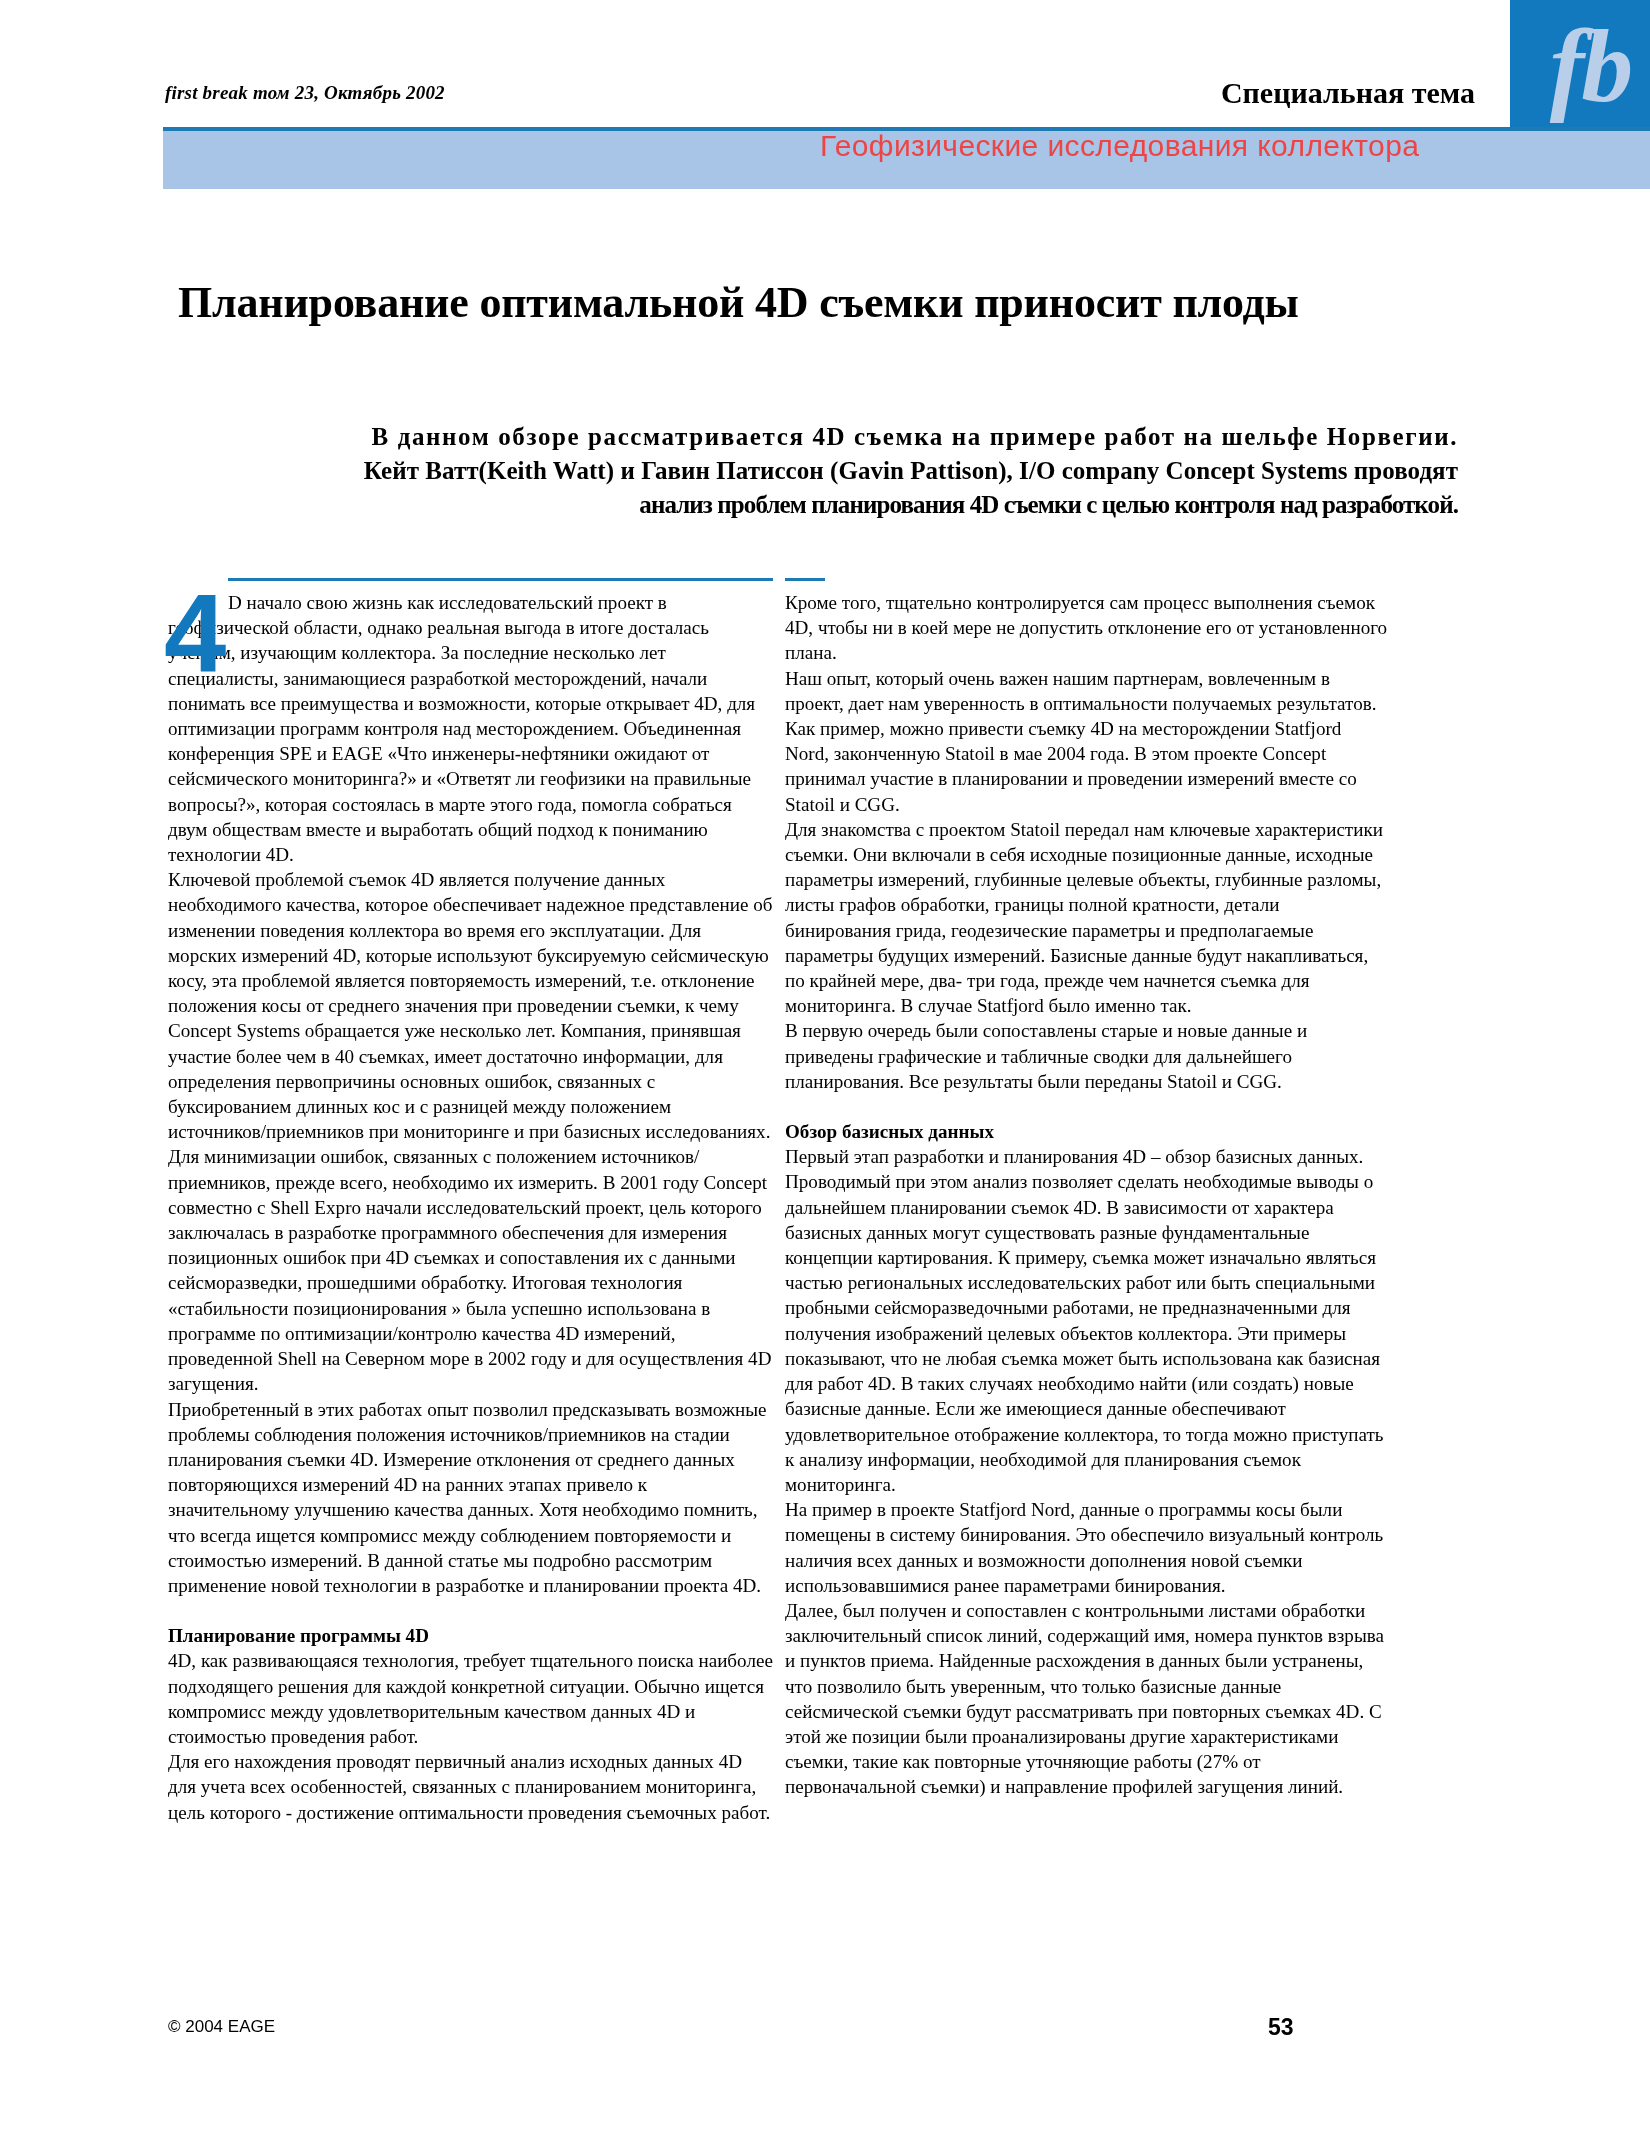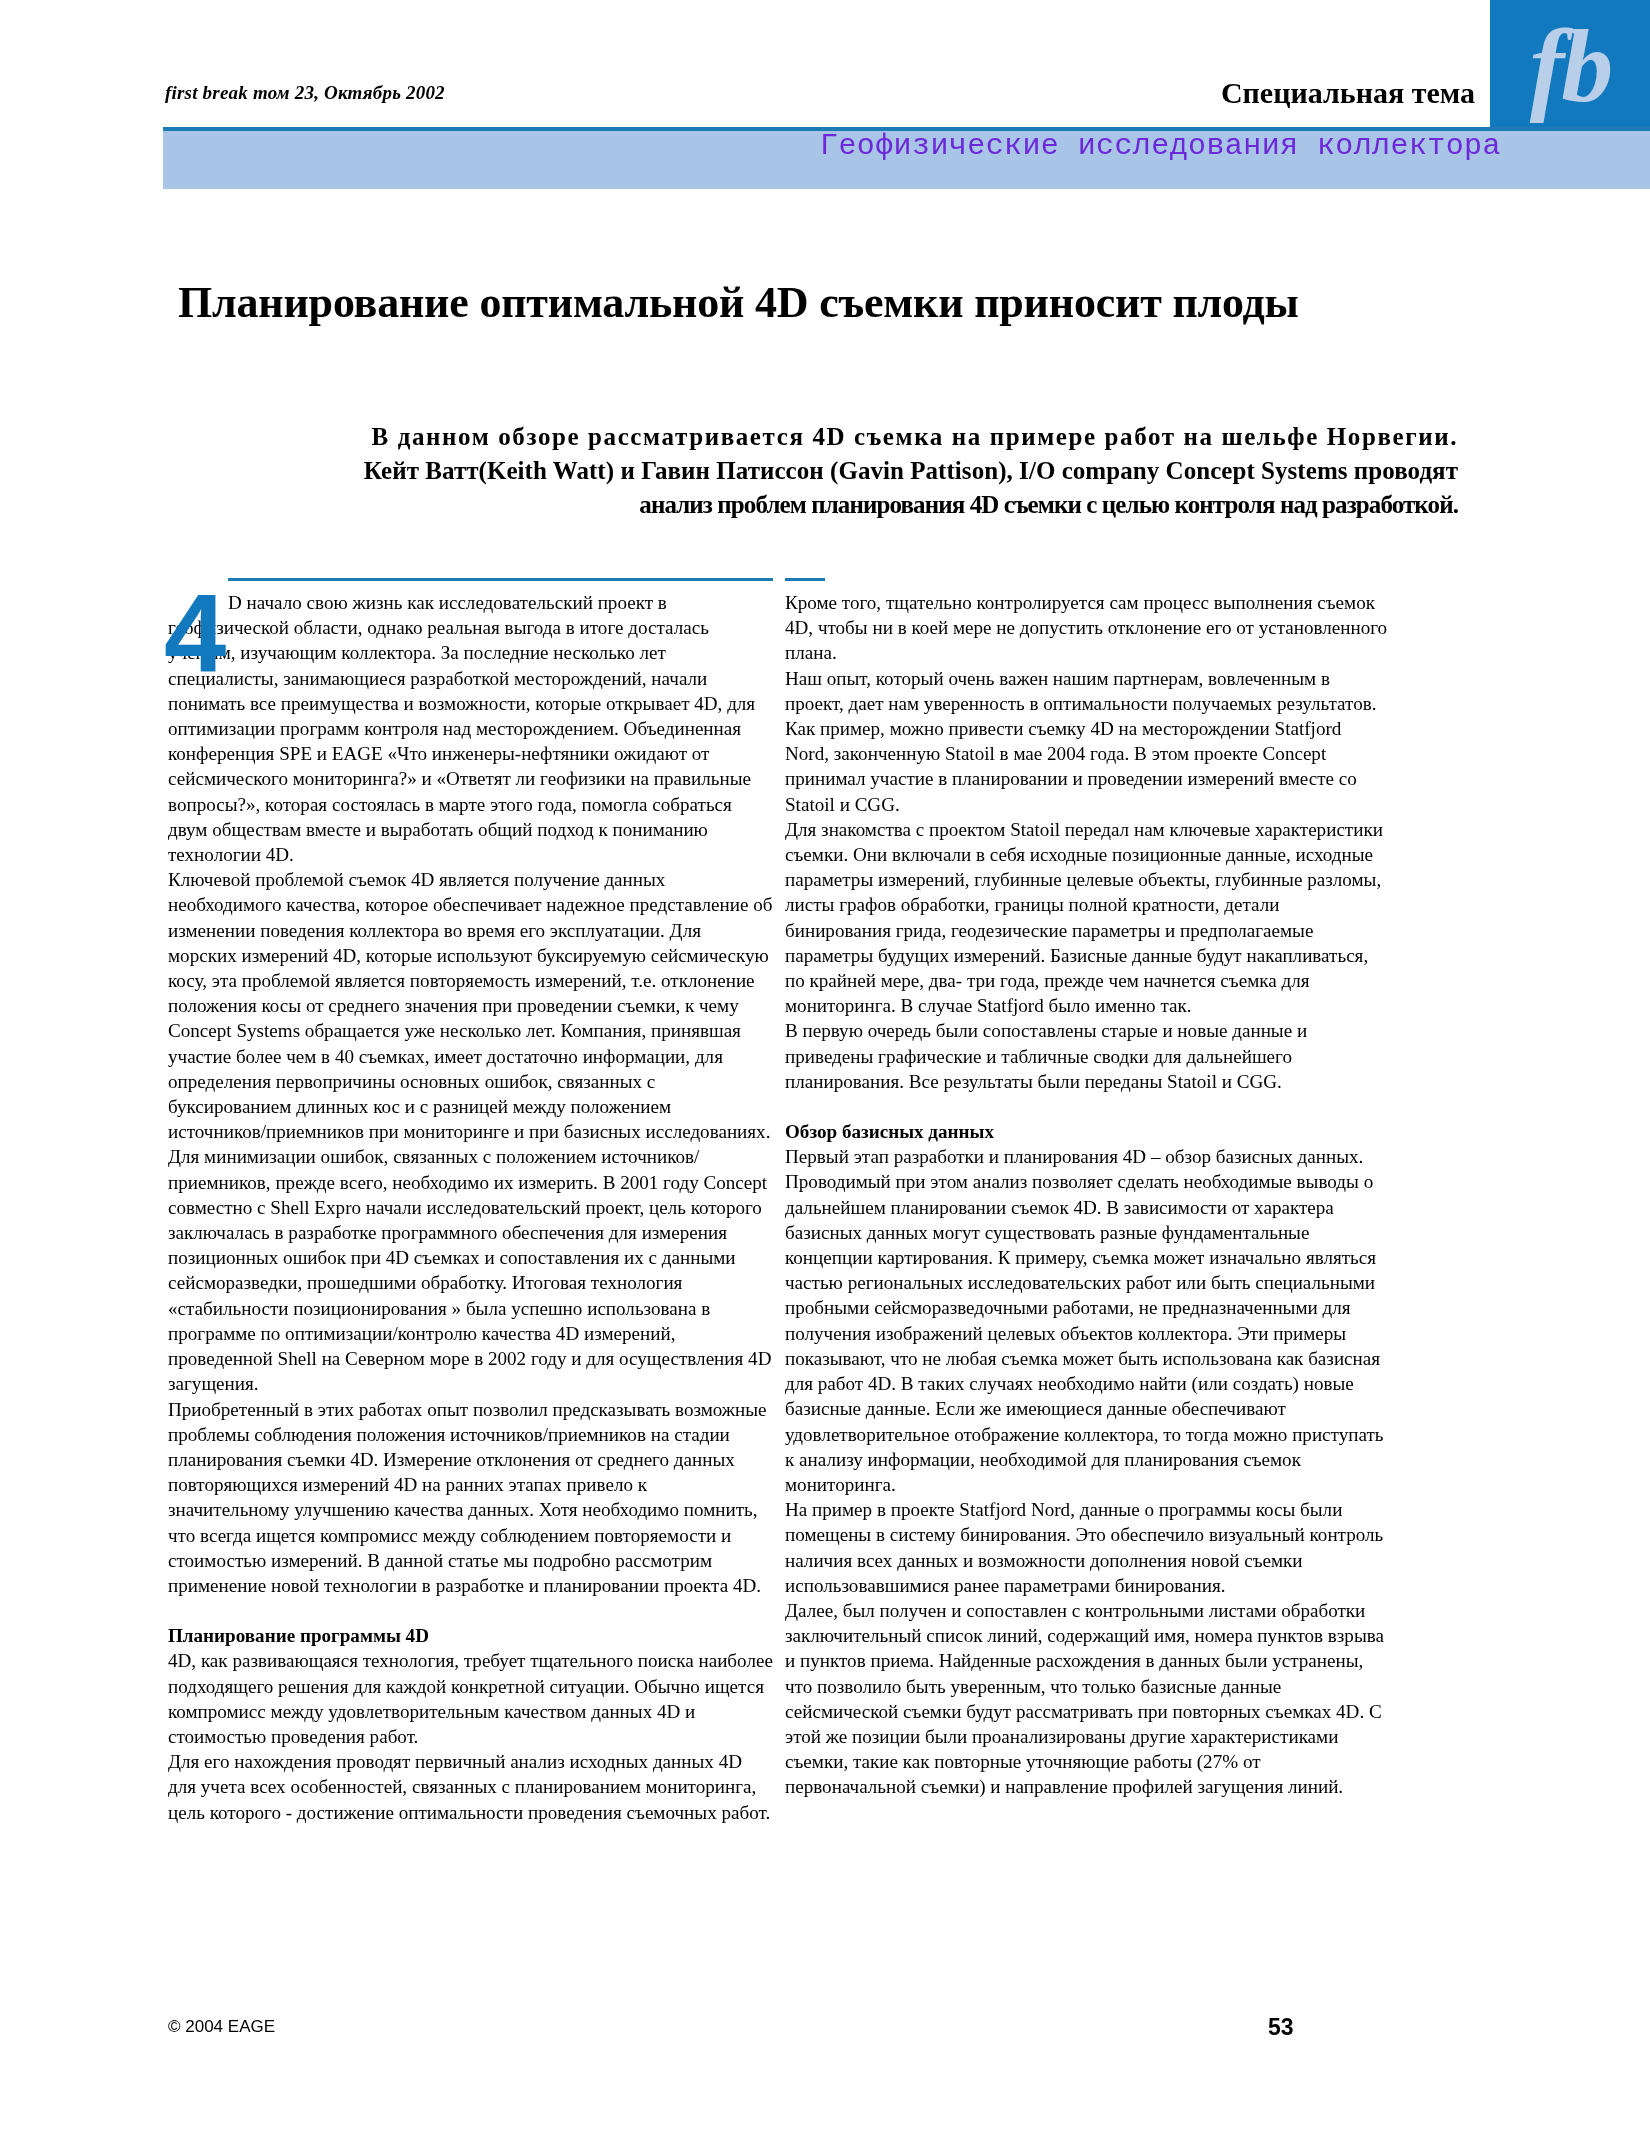--- a/index.html
+++ b/index.html
@@ -20,21 +20,21 @@
   #masthead {
     position: absolute;
     left: 0; top: 0;
     width: 1650px;
     height: 215px;
   }
   #logo-box {
     position: absolute;
     right: 0;
     top: 0;
-    width: 160px;
+    width: 140px;
     height: 130px;
     background: #1279be;
   }
   #logo-glyph {
     position: absolute;
     left: 0; top: 0;
     width: 160px;
     height: 130px;
     color: #b9cfe9;
     font-family: "Liberation Serif", serif;
@@ -80,24 +80,24 @@
     top: 131px;
     width: 1487px;
     height: 58px;
     background: #a8c4e6;
   }
   #section-title {
     position: absolute;
     left: 820px;
     top: 124px;
     width: 700px;
-    font-family: Liberation Mono, monospace;
+    font-family: Liberation Sans, sans-serif;
     font-size: 30px;
     line-height: 44px;
-    color: #6d28d9;
+    color: #ef4444;
     letter-spacing: 0.4px;
   }
 
   
   #article-title {
     position: absolute;
     left: 178px;
     top: 238px;
     width: 1260px;
     font-family: "Liberation Serif", serif;

